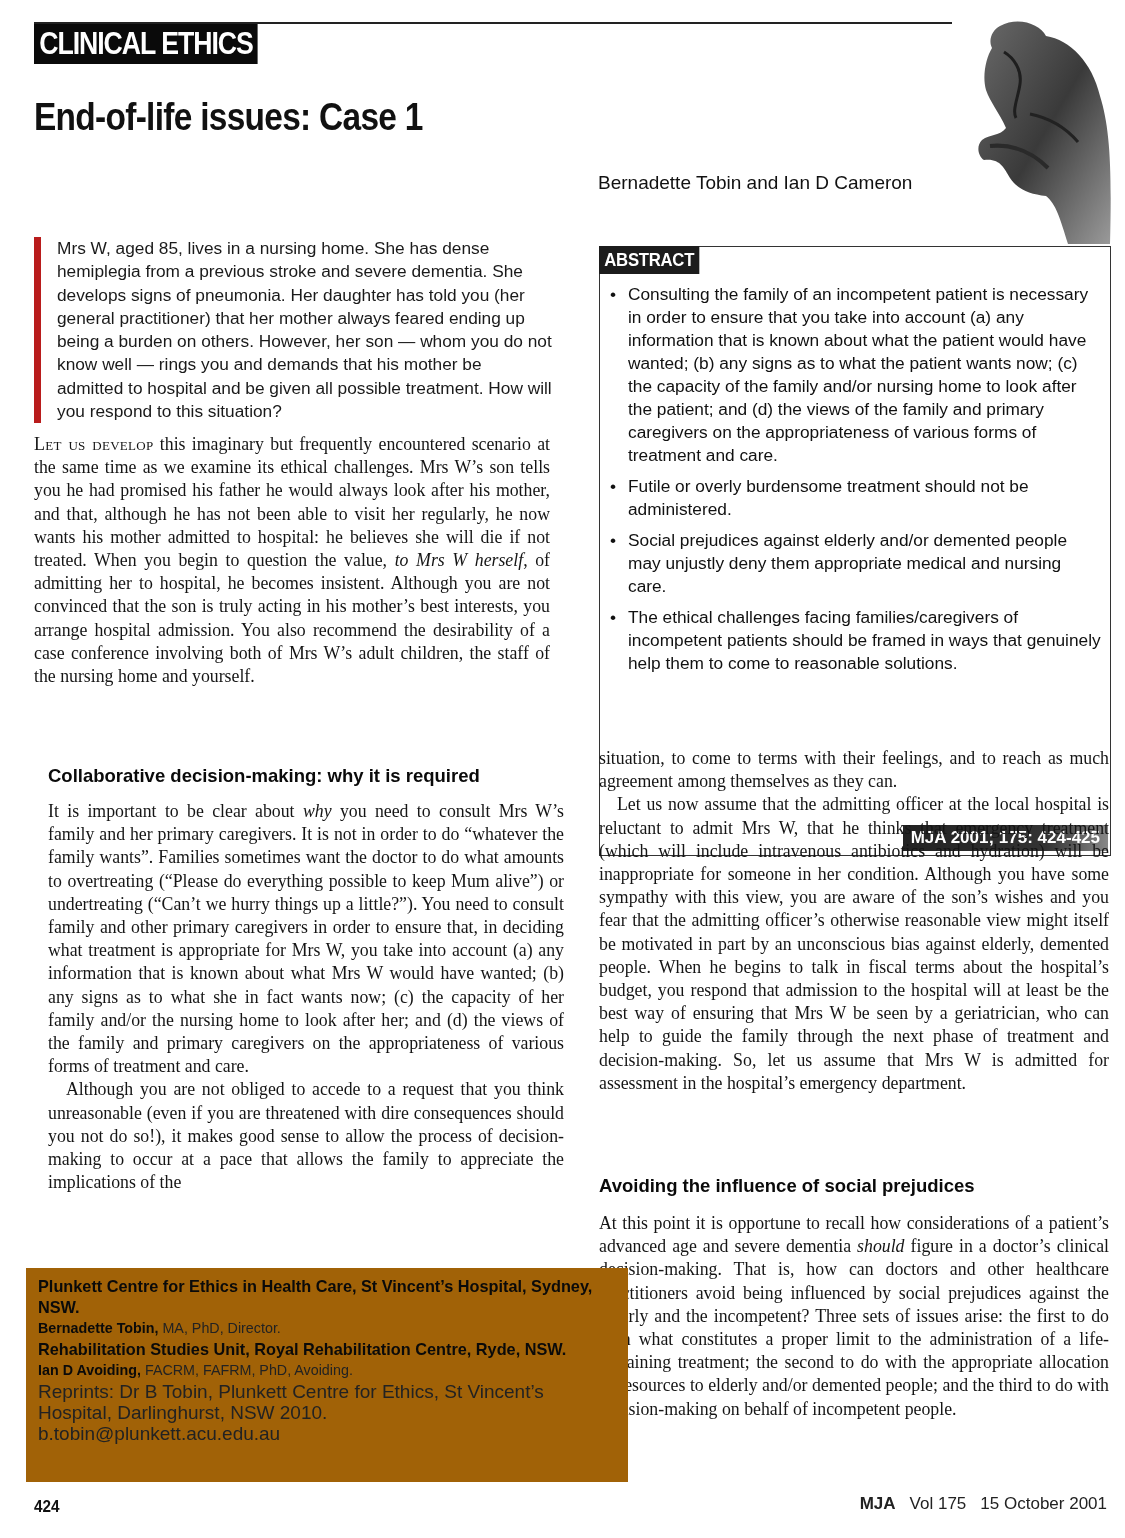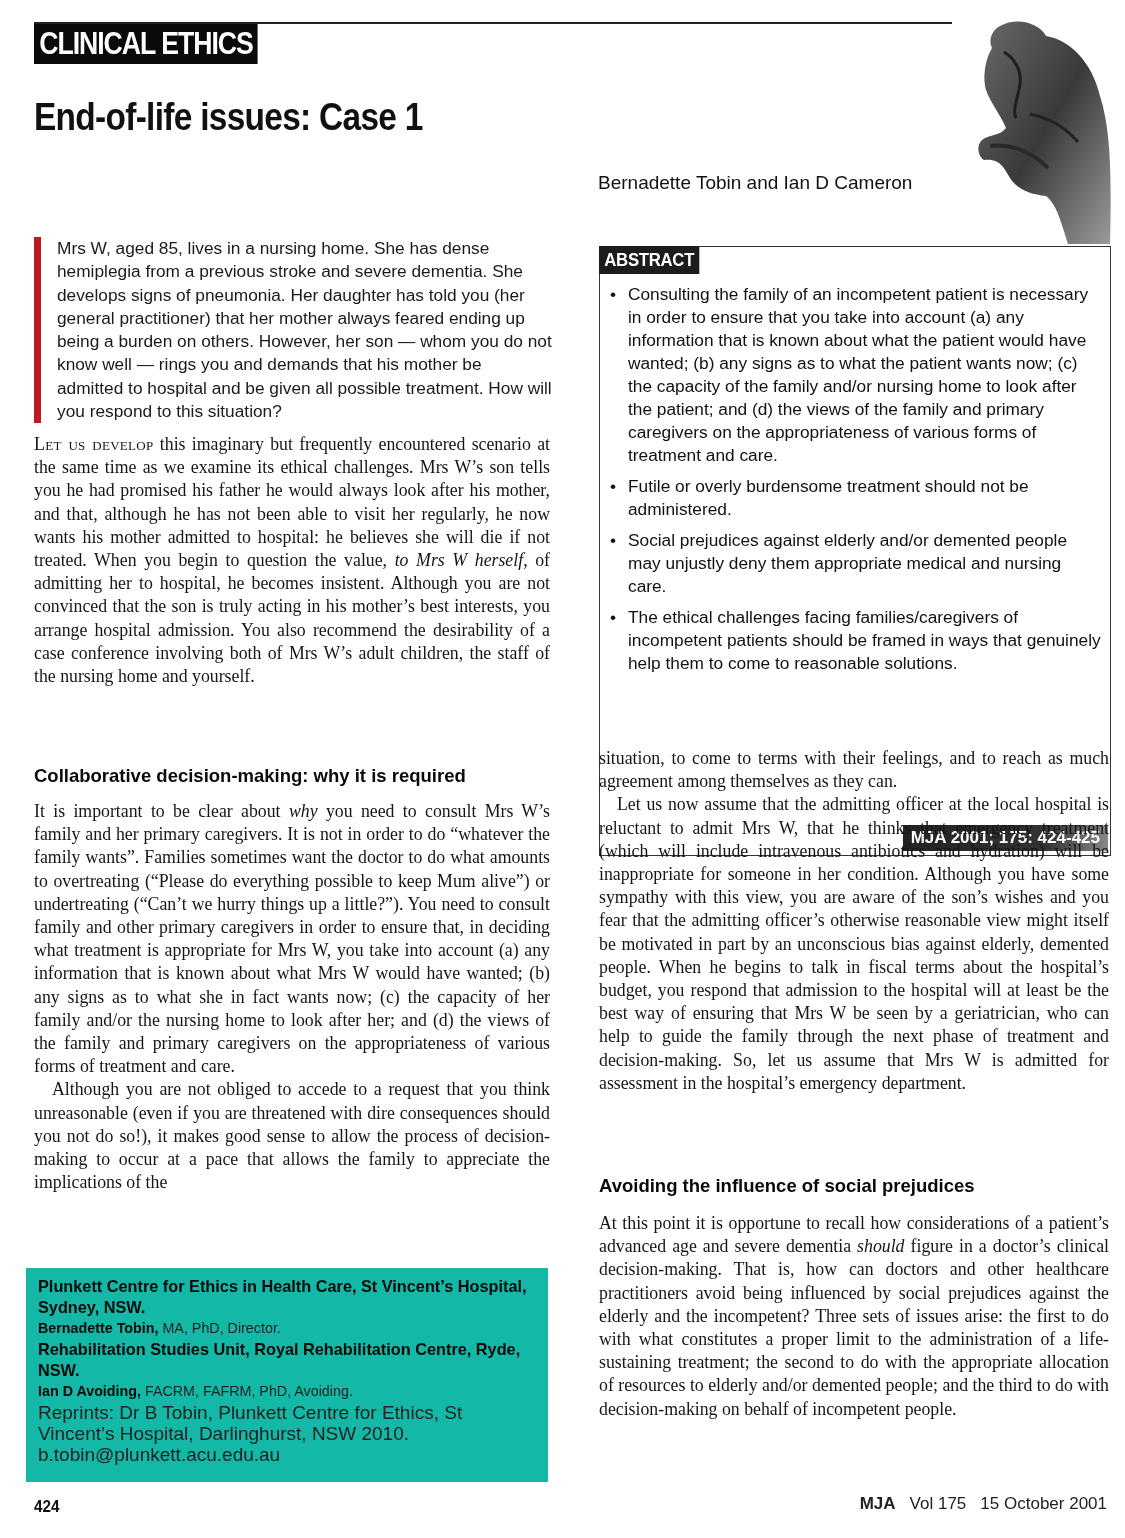--- a/index.html
+++ b/index.html
@@ -34,21 +34,21 @@
   .col { position: absolute; font-size: 17.8px; line-height: 23.2px; text-align: justify; color: #151515; }
   .col p { margin: 0; }
   .col p.indent { text-indent: 18px; }
   .smallcaps { font-variant: small-caps; font-size: 18px; letter-spacing: 0.3px; }
   .heading {
     font-family: "Liberation Sans", sans-serif; font-weight: bold; font-size: 18.5px;
     line-height: 24px; color: #0a0a0a; text-align: left;
   }
 
   .col-left-1 { left: 34px; top: 433px; width: 516px; }
-  .col-left-2 { left: 34px; top: 764px; width: 516px; }
+  .col-left-2 { left: 48px; top: 764px; width: 516px; }
   .col-right-1 { left: 599px; top: 747px; width: 510px; }
   .col-right-2 { left: 599px; top: 1174px; width: 510px; }
 
   
   .abstract {
     position: absolute; left: 599px; top: 246px; width: 512px; height: 610px;
     border: 1.5px solid #333; font-family: "Liberation Sans", sans-serif;
   }
   .abstract-tag {
     position: absolute; left: -1px; top: -1px; height: 28px; padding: 0 6px;
@@ -61,22 +61,22 @@
   }
   .abstract li .bullet { position: absolute; left: 2px; top: 0; }
   .citation {
     position: absolute; right: 2px; bottom: 4px; height: 26px; padding: 0 8px;
     background: linear-gradient(90deg, #222 0%, #333 70%, #888 100%); color: #fff;
     font-weight: bold; font-size: 17px; line-height: 26px;
   }
 
   
   .affil {
-    position: absolute; left: 26px; top: 1268px; width: 522px; height: 214px;
-    background: #14b8a6; padding: 8px 12px 0 12px; font-family: "Liberation Sans", sans-serif;
+    position: absolute; left: 26px; top: 1268px; width: 602px; height: 214px;
+    background: #a16207; padding: 8px 12px 0 12px; font-family: "Liberation Sans", sans-serif;
   }
   .affil .org { font-weight: bold; font-size: 16.3px; line-height: 21px; color: #0a0a0a; }
   .affil .person { font-size: 14.3px; line-height: 21px; color: #222; }
   .affil .person b { font-weight: bold; color: #0a0a0a; }
   .affil .reprint { font-size: 19px; line-height: 21px; color: #222; }
 
   .footer-page { position: absolute; left: 34px; top: 1497px; font-family: "Liberation Sans", sans-serif; font-weight: bold; font-size: 17px; transform: scaleX(0.9); transform-origin: left center; }
   .footer-journal { position: absolute; right: 18px; top: 1494px; font-family: "Liberation Sans", sans-serif; font-size: 17px; color: #222; white-space: nowrap; }
   .footer-journal .jn { font-weight: bold; margin-right: 14px; }
   .footer-journal .sp { margin-right: 14px; }

